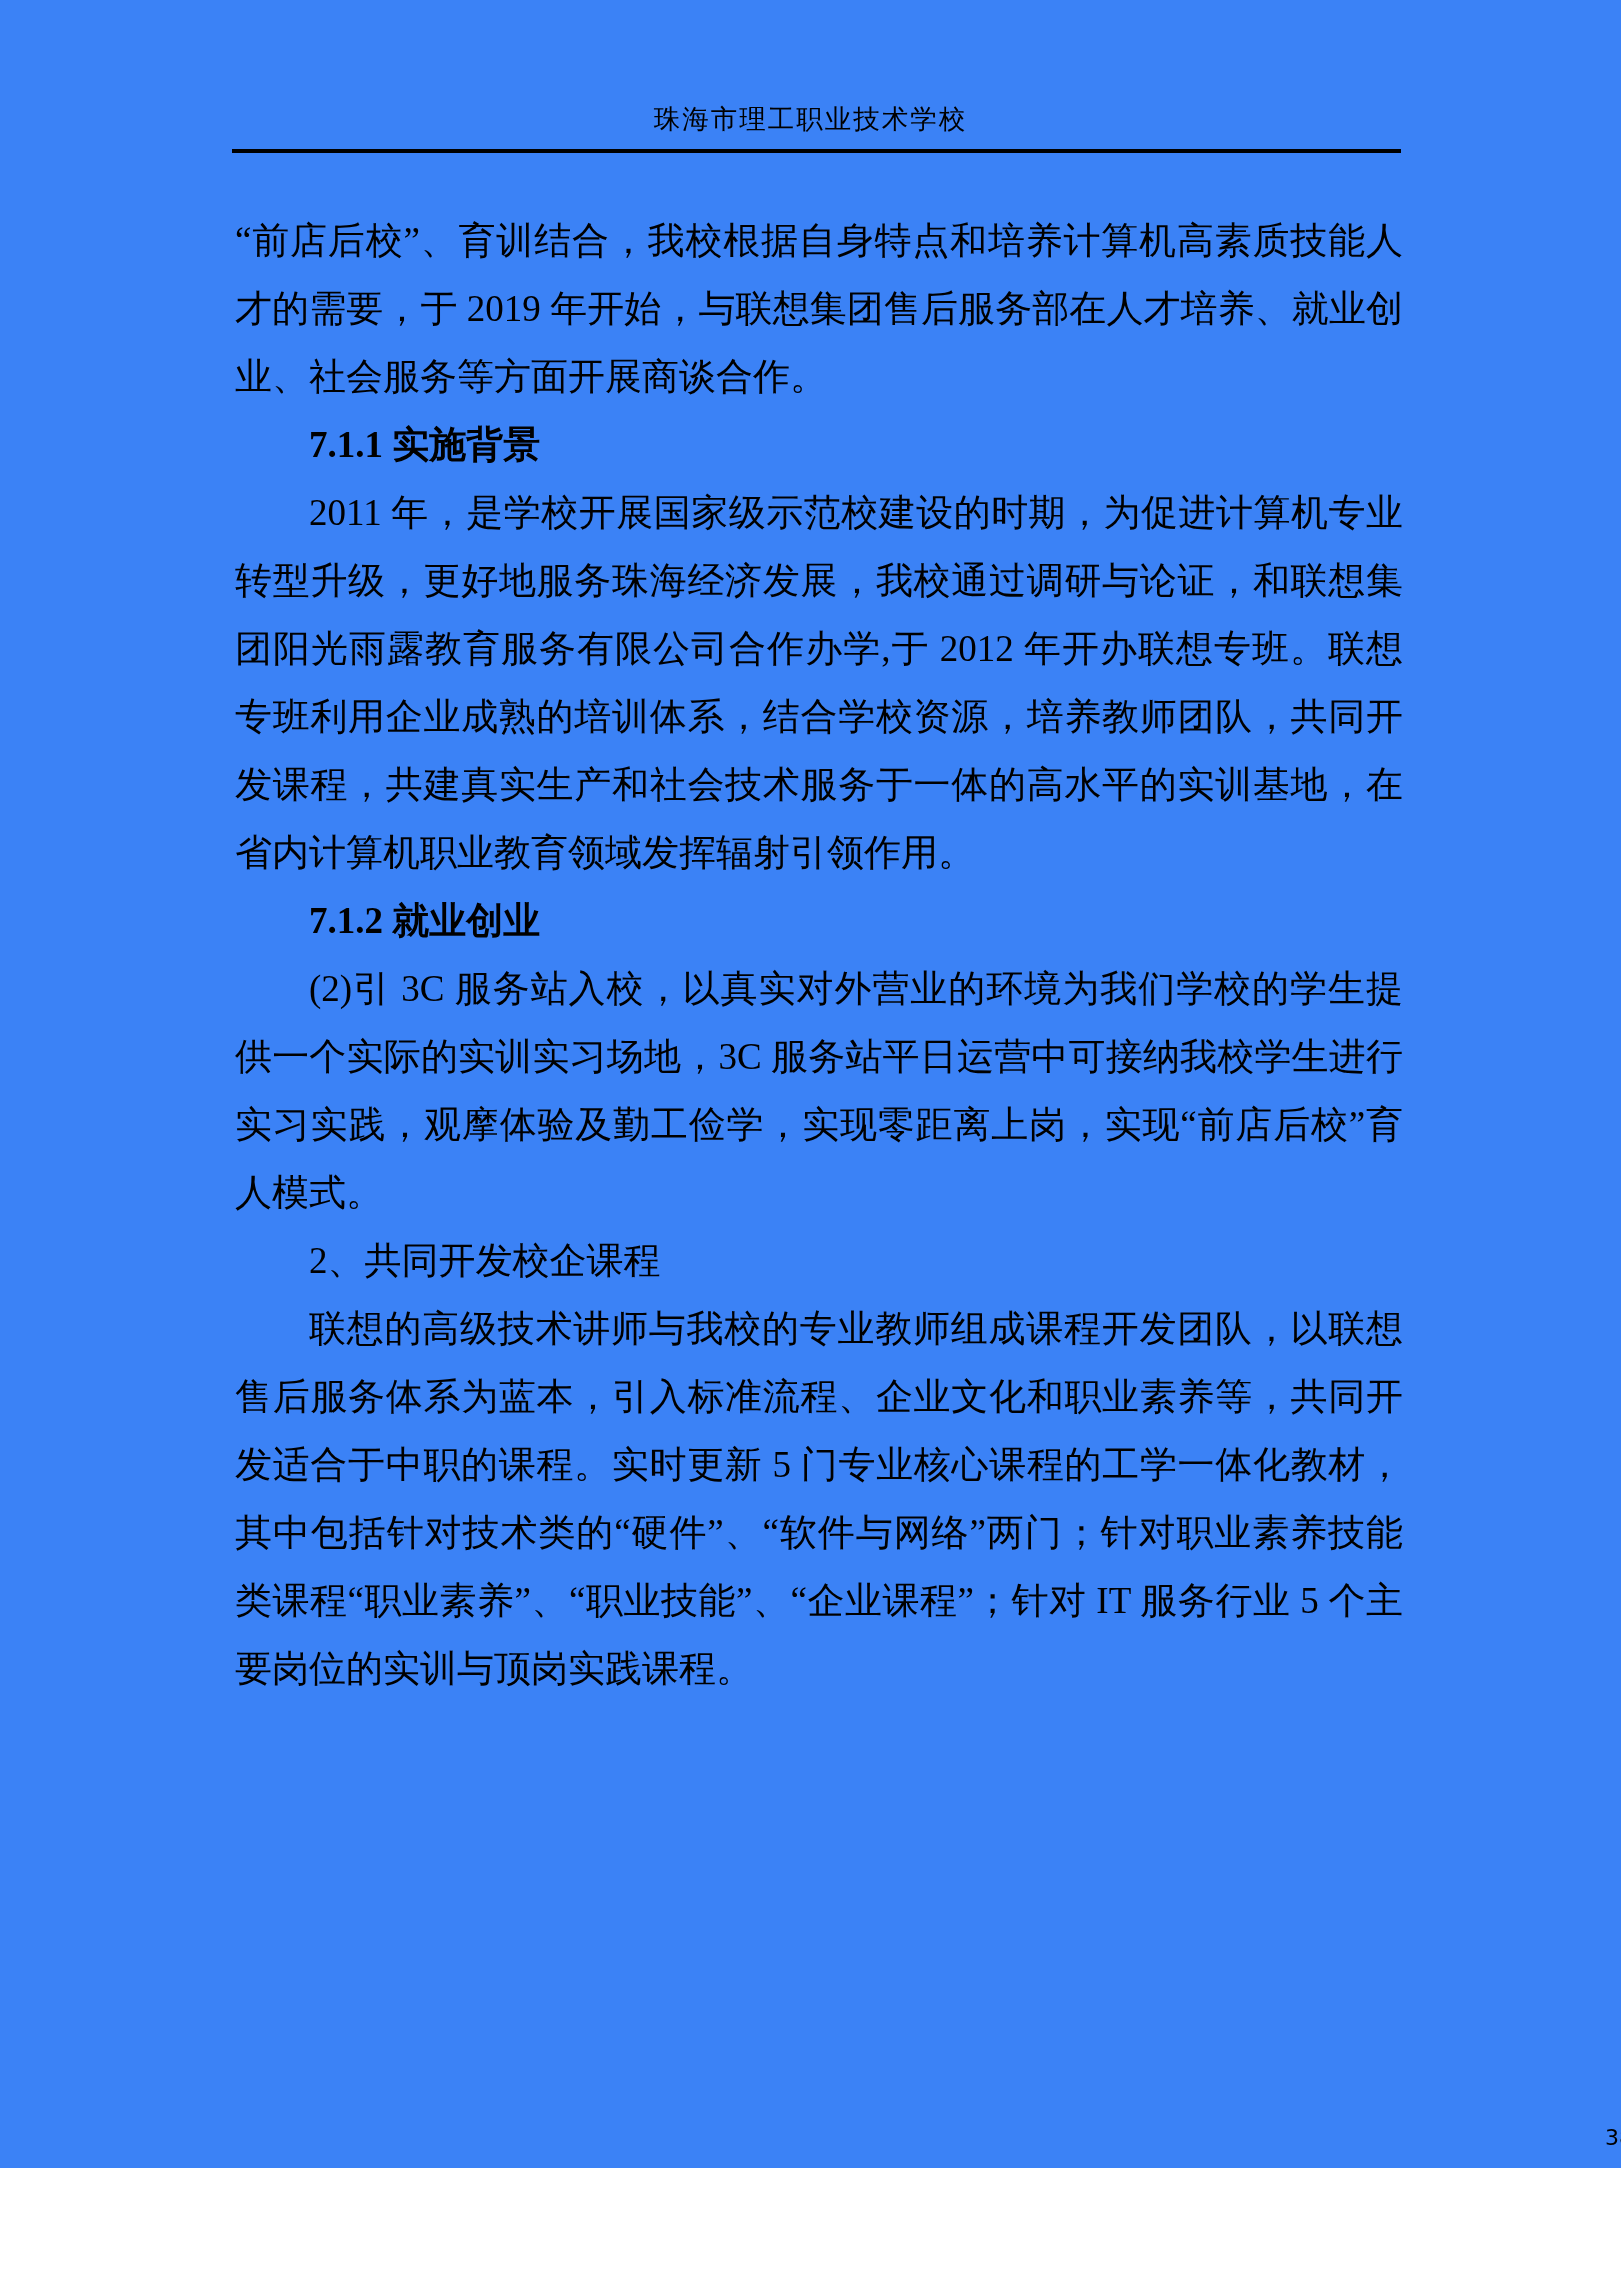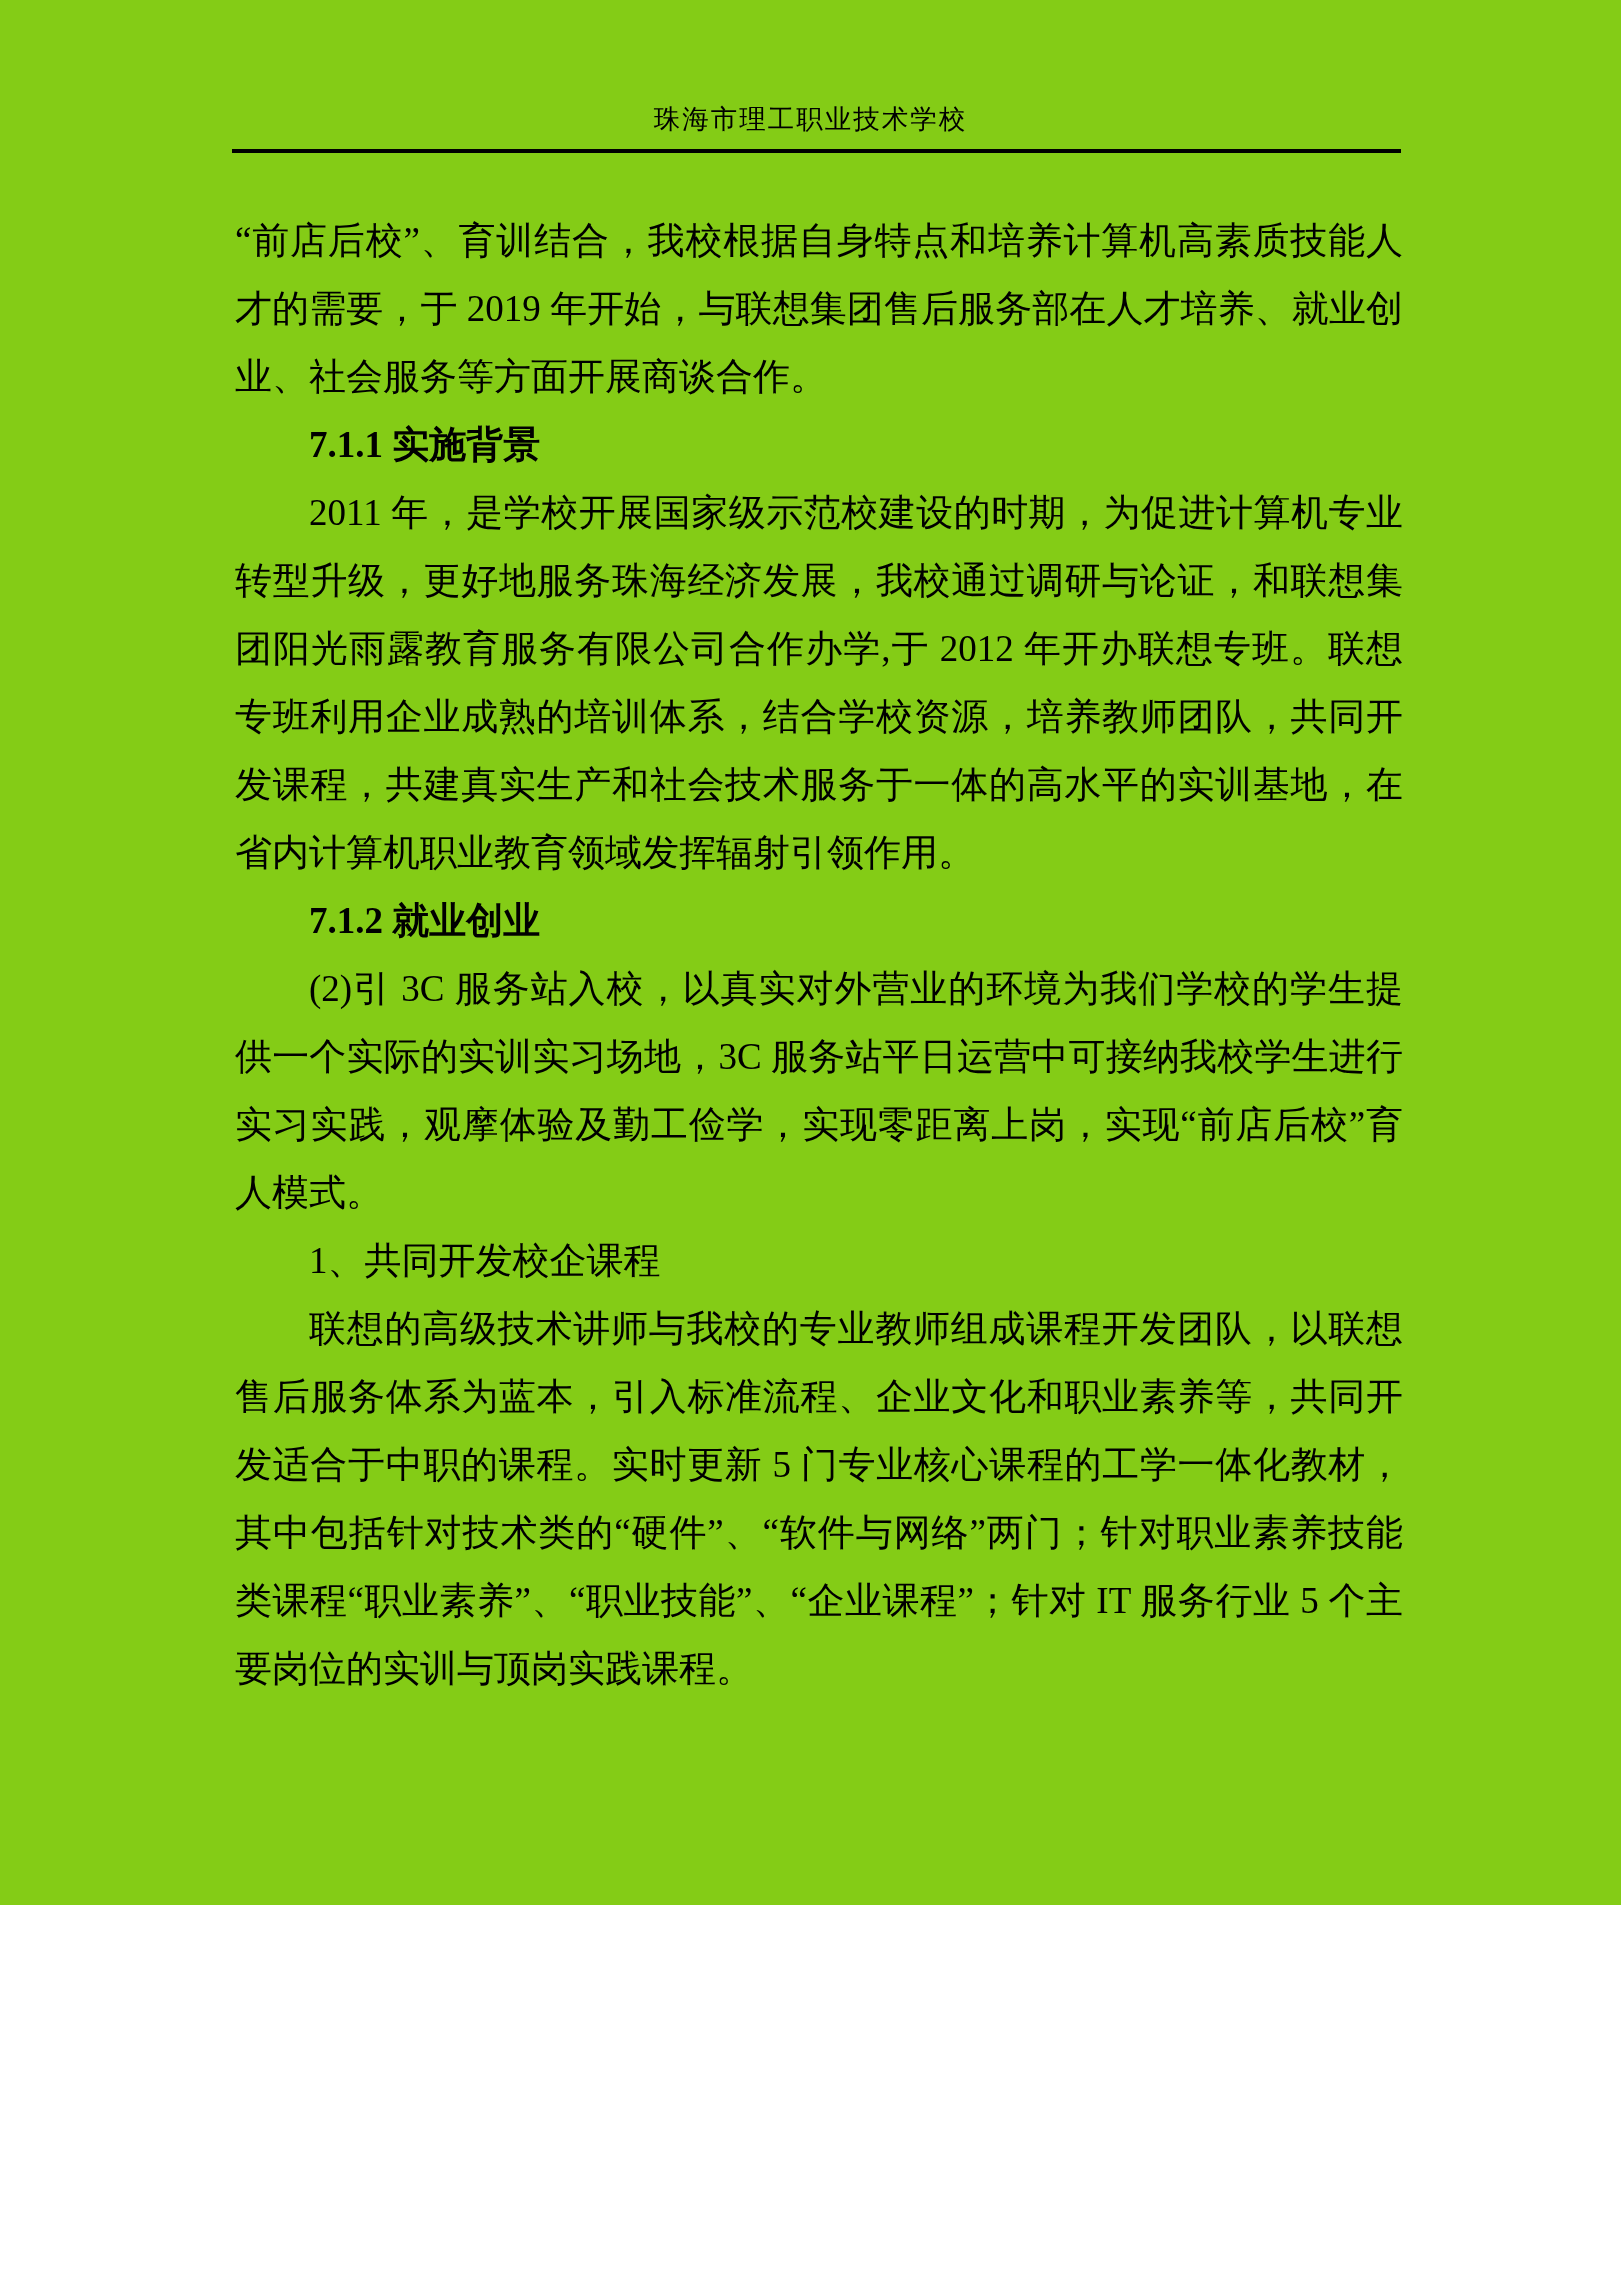--- a/index.html
+++ b/index.html
@@ -3,22 +3,22 @@
 <meta charset="utf-8">
 <style>
   html, body {
     margin: 0;
     padding: 0;
     background: #ffffff;
   }
   .page {
     position: relative;
     width: 1621px;
-    height: 1905px;
-    background: #84cc16;
+    height: 2168px;
+    background: #3b82f6;
     color: #000000;
     overflow: hidden;
     font-family: "Liberation Serif", "DejaVu Serif", serif;
   }
   .header {
     position: absolute;
     top: 101px;
     left: 0;
     width: 100%;
     text-align: center;
@@ -74,18 +74,18 @@
   <div class="header">
     <span class="header-title">珠海市理工职业技术学校</span>
   </div>
   <div class="header-rule"></div>
   <div class="content" id="content">
       <div class="para flush">“前店后校”、育训结合，我校根据自身特点和培养计算机高素质技能人才的需要，于 2019 年开始，与联想集团售后服务部在人才培养、就业创业、社会服务等方面开展商谈合作。</div>
       <div class="heading">7.1.1 实施背景</div>
       <div class="para">2011 年，是学校开展国家级示范校建设的时期，为促进计算机专业转型升级，更好地服务珠海经济发展，我校通过调研与论证，和联想集团阳光雨露教育服务有限公司合作办学,于 2012 年开办联想专班。联想专班利用企业成熟的培训体系，结合学校资源，培养教师团队，共同开发课程，共建真实生产和社会技术服务于一体的高水平的实训基地，在省内计算机职业教育领域发挥辐射引领作用。</div>
       <div class="heading">7.1.2 就业创业</div>
       <div class="para">(2)引 3C 服务站入校，以真实对外营业的环境为我们学校的学生提供一个实际的实训实习场地，3C 服务站平日运营中可接纳我校学生进行实习实践，观摩体验及勤工俭学，实现零距离上岗，实现“前店后校”育人模式。</div>
-      <div class="para">1、共同开发校企课程</div>
+      <div class="para">2、共同开发校企课程</div>
       <div class="para">联想的高级技术讲师与我校的专业教师组成课程开发团队，以联想售后服务体系为蓝本，引入标准流程、企业文化和职业素养等，共同开发适合于中职的课程。实时更新 5 门专业核心课程的工学一体化教材，其中包括针对技术类的“硬件”、“软件与网络”两门；针对职业素养技能类课程“职业素养”、“职业技能”、“企业课程”；针对 IT 服务行业 5 个主要岗位的实训与顶岗实践课程。</div>
     </div>
   <div class="footer">38</div>
 </div>
 
 
 </body></html>

